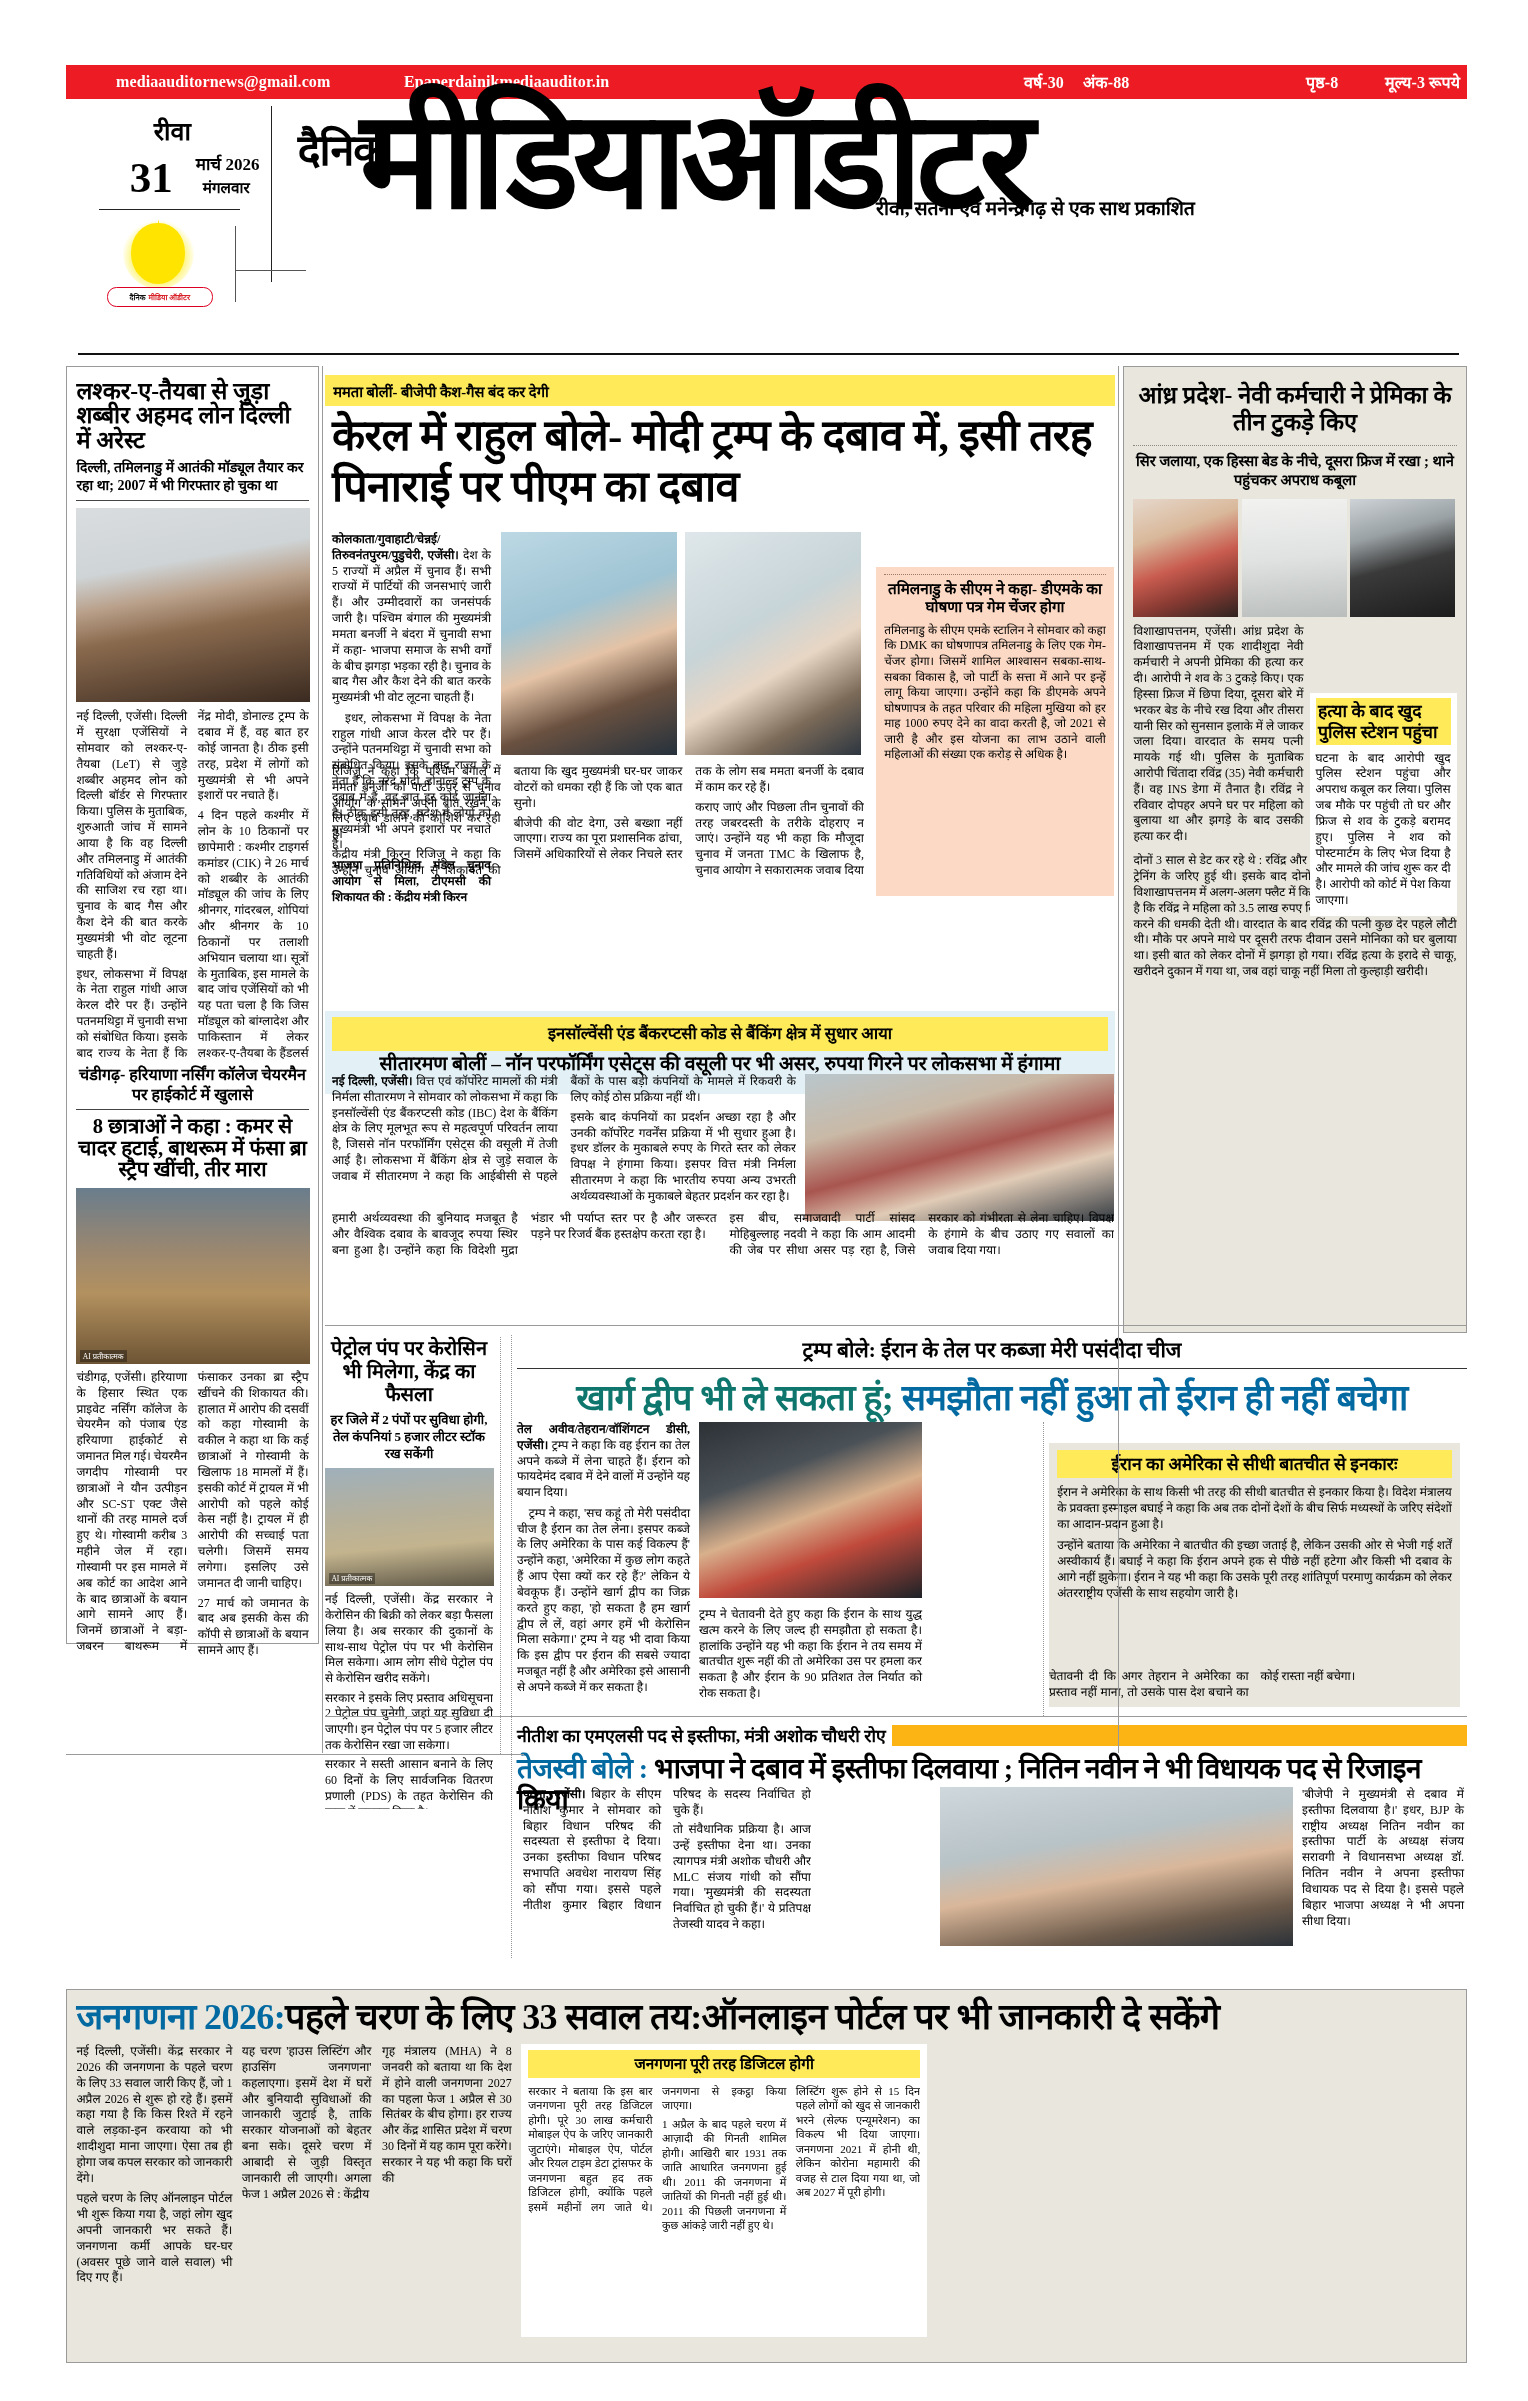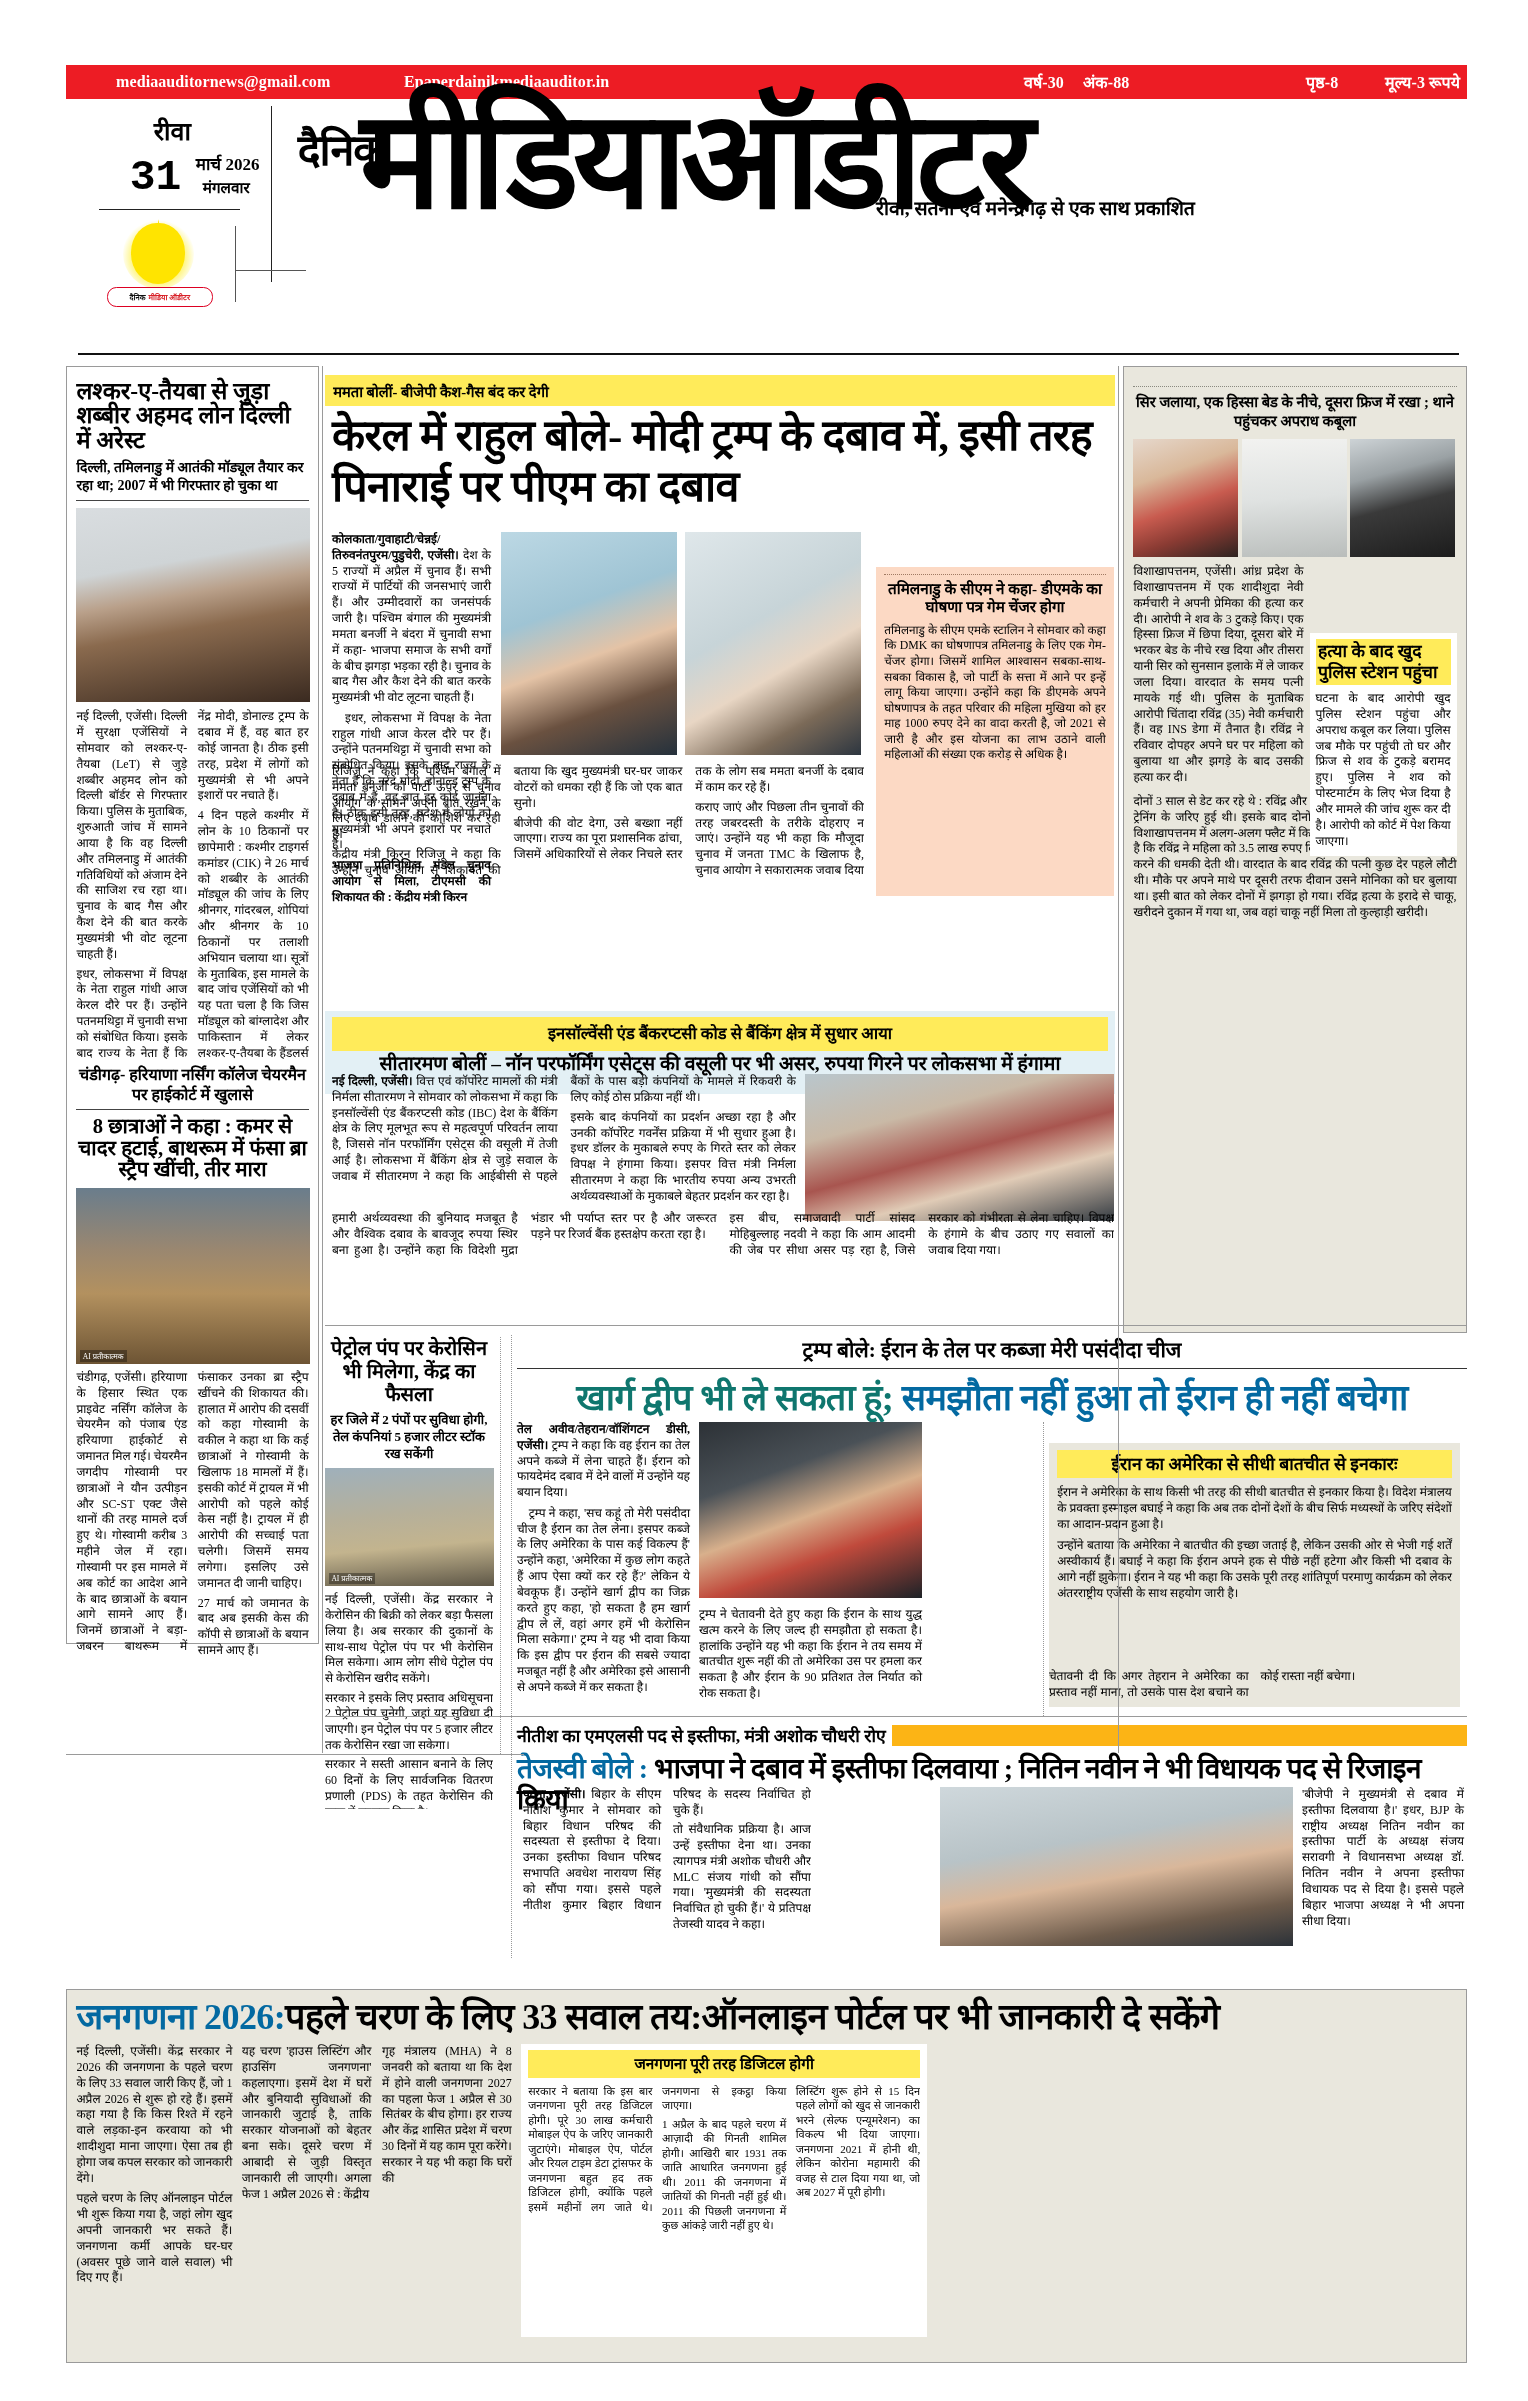--- a/index.html
+++ b/index.html
@@ -22,21 +22,21 @@
   .topstrip .ts-d{position:absolute;left:1017px;}
   .topstrip .ts-e{position:absolute;left:1240px;}
   .topstrip .ts-f{position:absolute;left:1319px;}
 
   
   .masthead{position:absolute;left:66px;top:106px;width:1401px;height:253px;}
   .dateblock{position:absolute;left:11.8px;top:0;width:194px;height:176px;
      border-right:1.2px solid #222;}
   .dateblock .city{position:absolute;left:76px;top:7px;font-size:25px;font-weight:bold;}
   .dateblock .dnum{position:absolute;left:52px;top:47px;font-size:43px;font-weight:bold;
-     font-family:Liberation Mono, monospace;text-align:right;}
+     font-family:Liberation Serif, serif;text-align:right;}
   .dateblock .dmon{position:absolute;left:118px;top:46px;font-size:17px;font-weight:bold;}
   .dateblock .dday{position:absolute;left:125px;top:71px;font-size:15.3px;font-weight:bold;}
   .dateblock .hr1{position:absolute;left:21px;top:103px;width:141px;border-top:1.2px solid #222;}
   .sunlogo{position:absolute;left:29px;top:112px;width:112px;height:88px;}
   .sunlogo .rays{position:absolute;left:16.5px;top:0px;width:71px;height:71px;border-radius:50%;
      background:radial-gradient(circle at 50% 55%, #ffe300 0%, #ffe300 34%, rgba(255,235,0,0.55) 46%, rgba(255,240,90,0.0) 70%);}
   .sunlogo .rays:after{content:"";position:absolute;left:8.2px;top:4.7px;width:54px;height:61px;border-radius:48% 48% 50% 50%;
      background:#ffe400;}
   .sunlogo .rayspikes{position:absolute;left:3.5px;top:-3.5px;width:96px;height:82px;
      background:conic-gradient(from 0deg, rgba(255,226,0,.9) 0 2deg, transparent 2deg 9deg);
@@ -176,20 +176,21 @@
   </div>
 
   <div style="position:absolute;left:332px;top:764px;width:532px;column-count:3;column-gap:13px;height:129px;overflow:hidden;">
     <p class="body" style="margin:0 0 4.1px 0;"><span>रिजिजू ने कहा कि पश्चिम बंगाल में ममता बनर्जी को पार्टी ऊपर से चुनाव आयोग के सामने अपनी बात रखने के लिए दबाव डालने की कोशिश कर रही है।</span></p>
     <p class="body" style="margin:0 0 4.1px 0;"><span>केंद्रीय मंत्री किरन रिजिजू ने कहा कि उन्होंने चुनाव आयोग से शिकायत की बताया कि खुद मुख्यमंत्री घर-घर जाकर वोटरों को धमका रही हैं कि जो एक बात सुनो।</span></p>
     <p class="body" style="margin:0 0 4.1px 0;"><span>बीजेपी की वोट देगा, उसे बख्शा नहीं जाएगा। राज्य का पूरा प्रशासनिक ढांचा, जिसमें अधिकारियों से लेकर निचले स्तर तक के लोग सब ममता बनर्जी के दबाव में काम कर रहे हैं।</span></p>
     <p class="body" style="margin:0;"><span>कराए जाएं और पिछला तीन चुनावों की तरह जबरदस्ती के तरीके दोहराए न जाएं। उन्होंने यह भी कहा कि मौजूदा चुनाव में जनता TMC के खिलाफ है, चुनाव आयोग ने सकारात्मक जवाब दिया है और भरोसा दिलाया है कि निष्पक्ष चुनाव सुनिश्चित करने के लिए जरूरी कदम उठाए जाएंगे।</span></p>
   </div>
 
   <div class="beige framebox" style="position:absolute;left:1123px;top:366px;width:344px;height:967px;padding:9.4px 9.4px;">
+    <div class="hl1 ctr" style="font-size:23.5px;line-height:1.14;margin-top:5.9px;">आंध्र प्रदेश- नेवी कर्मचारी ने प्रेमिका के तीन टुकड़े किए</div>
     <div style="border-top:1.2px dotted #8a8a80;margin:9.4px 0 5.9px 0;"></div>
     <div class="ctr" style="font-size:14.7px;font-weight:bold;line-height:1.3;">सिर जलाया, एक हिस्सा बेड के नीचे, दूसरा फ्रिज में रखा ; थाने पहुंचकर अपराध कबूला</div>
 
     <div style="display:flex;gap:3.5px;margin-top:8.2px;">
       <div class="imgph ph-girl" style="width:105px;height:118px;"></div>
       <div class="imgph ph-fridge" style="width:105px;height:118px;"></div>
       <div class="imgph ph-man" style="width:105px;height:118px;"></div>
     </div>
 
     <div style="margin-top:7px;position:relative;">

